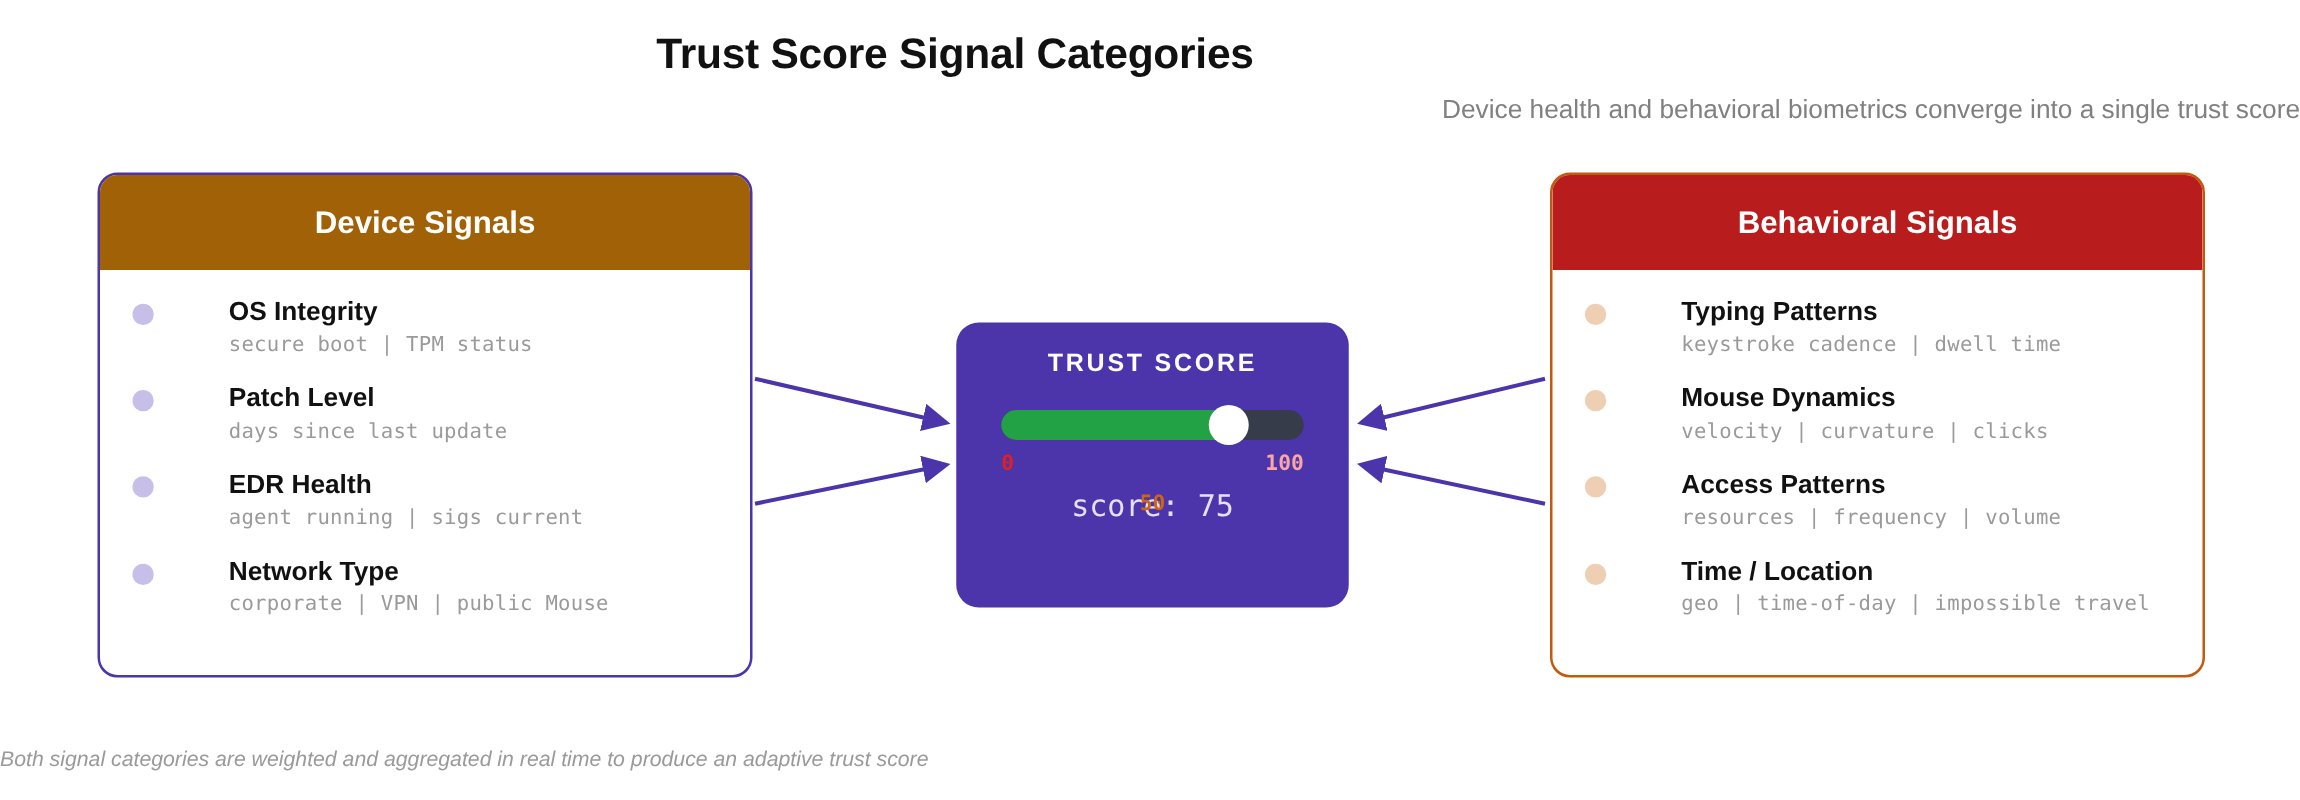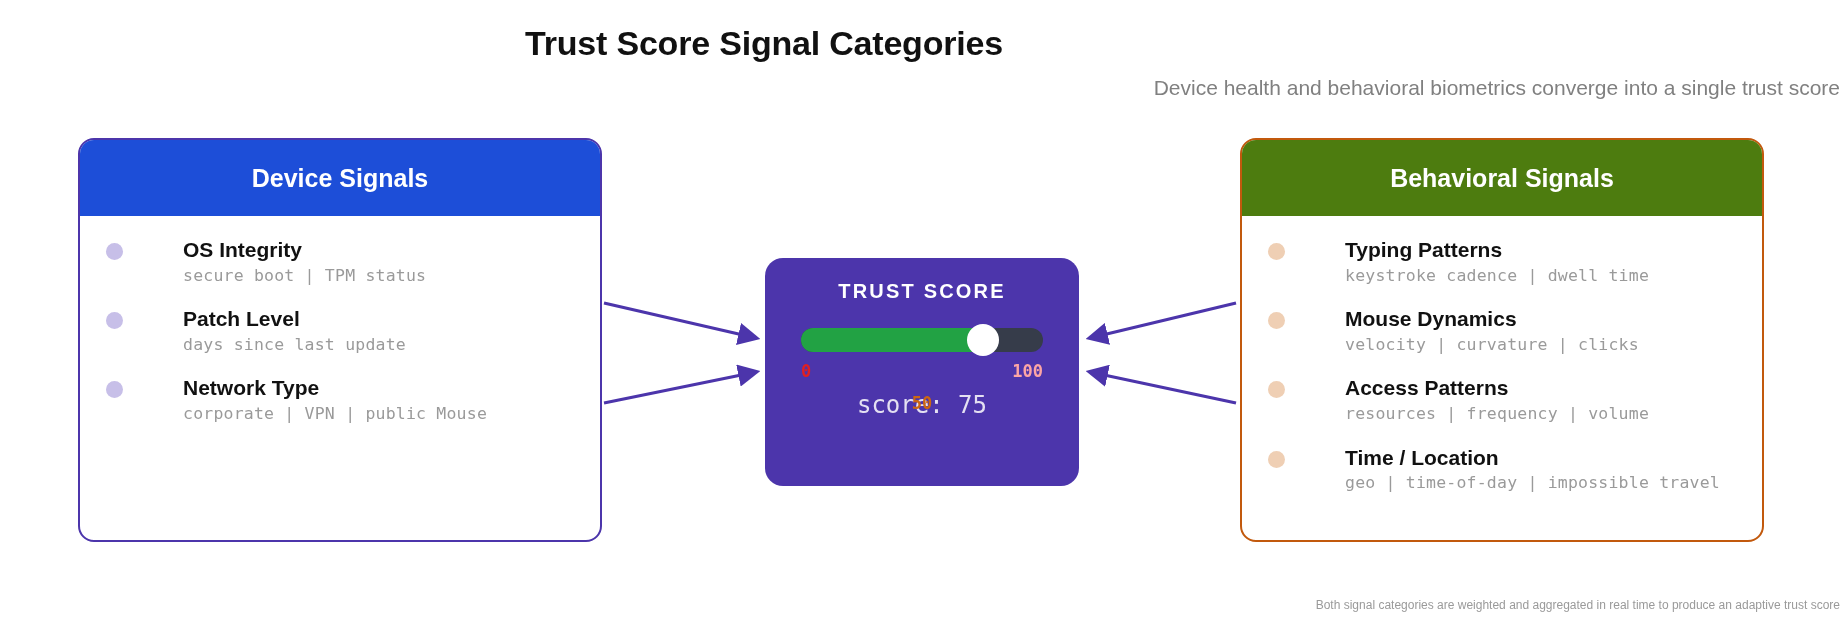--- a/index.html
+++ b/index.html
@@ -41,23 +41,24 @@
     font-size: 21px;
     color: #808080;
   }
 
   
   .footer-note {
     position: absolute;
     top: 598px;
     left: 0;
     width: 1840px;
-    text-align: right;
-    font-size: 12px;
+    text-align: left;
+    font-size: 17px;
     color: #9a9a9a;
+    font-style: italic;
   }
 
   
   .panel {
     position: absolute;
     top: 138px;
     width: 524px;
     height: 404px;
     border-radius: 16px;
     background: #ffffff;
@@ -69,22 +70,22 @@
 
   .panel-header {
     height: 76px;
     display: flex;
     align-items: center;
     justify-content: center;
     font-size: 25px;
     font-weight: bold;
     color: #ffffff;
   }
-  .panel-left  .panel-header { background: #1d4ed8; }
-  .panel-right .panel-header { background: #4d7c0f; text-align: center; }
+  .panel-left  .panel-header { background: #a16207; }
+  .panel-right .panel-header { background: #b91c1c; text-align: center; }
 
   .panel-body {
     padding: 22px 26px 0 26px;
   }
 
   .sig-row {
     display: flex;
     align-items: flex-start;
     margin-bottom: 22px;
     gap: 44px;
@@ -230,20 +231,27 @@
       </div>
 
       <div class="sig-row">
         <div class="sig-dot"></div>
         <div class="sig-text">
           <div class="sig-label">Patch Level</div>
           <div class="sig-detail">days since last update</div>
         </div>
       </div>
 
+      <div class="sig-row">
+        <div class="sig-dot"></div>
+        <div class="sig-text">
+          <div class="sig-label">EDR Health</div>
+          <div class="sig-detail">agent running | sigs current</div>
+        </div>
+      </div>
 
       <div class="sig-row">
         <div class="sig-dot"></div>
         <div class="sig-text">
           <div class="sig-label">Network Type</div>
           <div class="sig-detail">corporate | VPN | public Mouse</div>
         </div>
       </div>
 
     </div>

